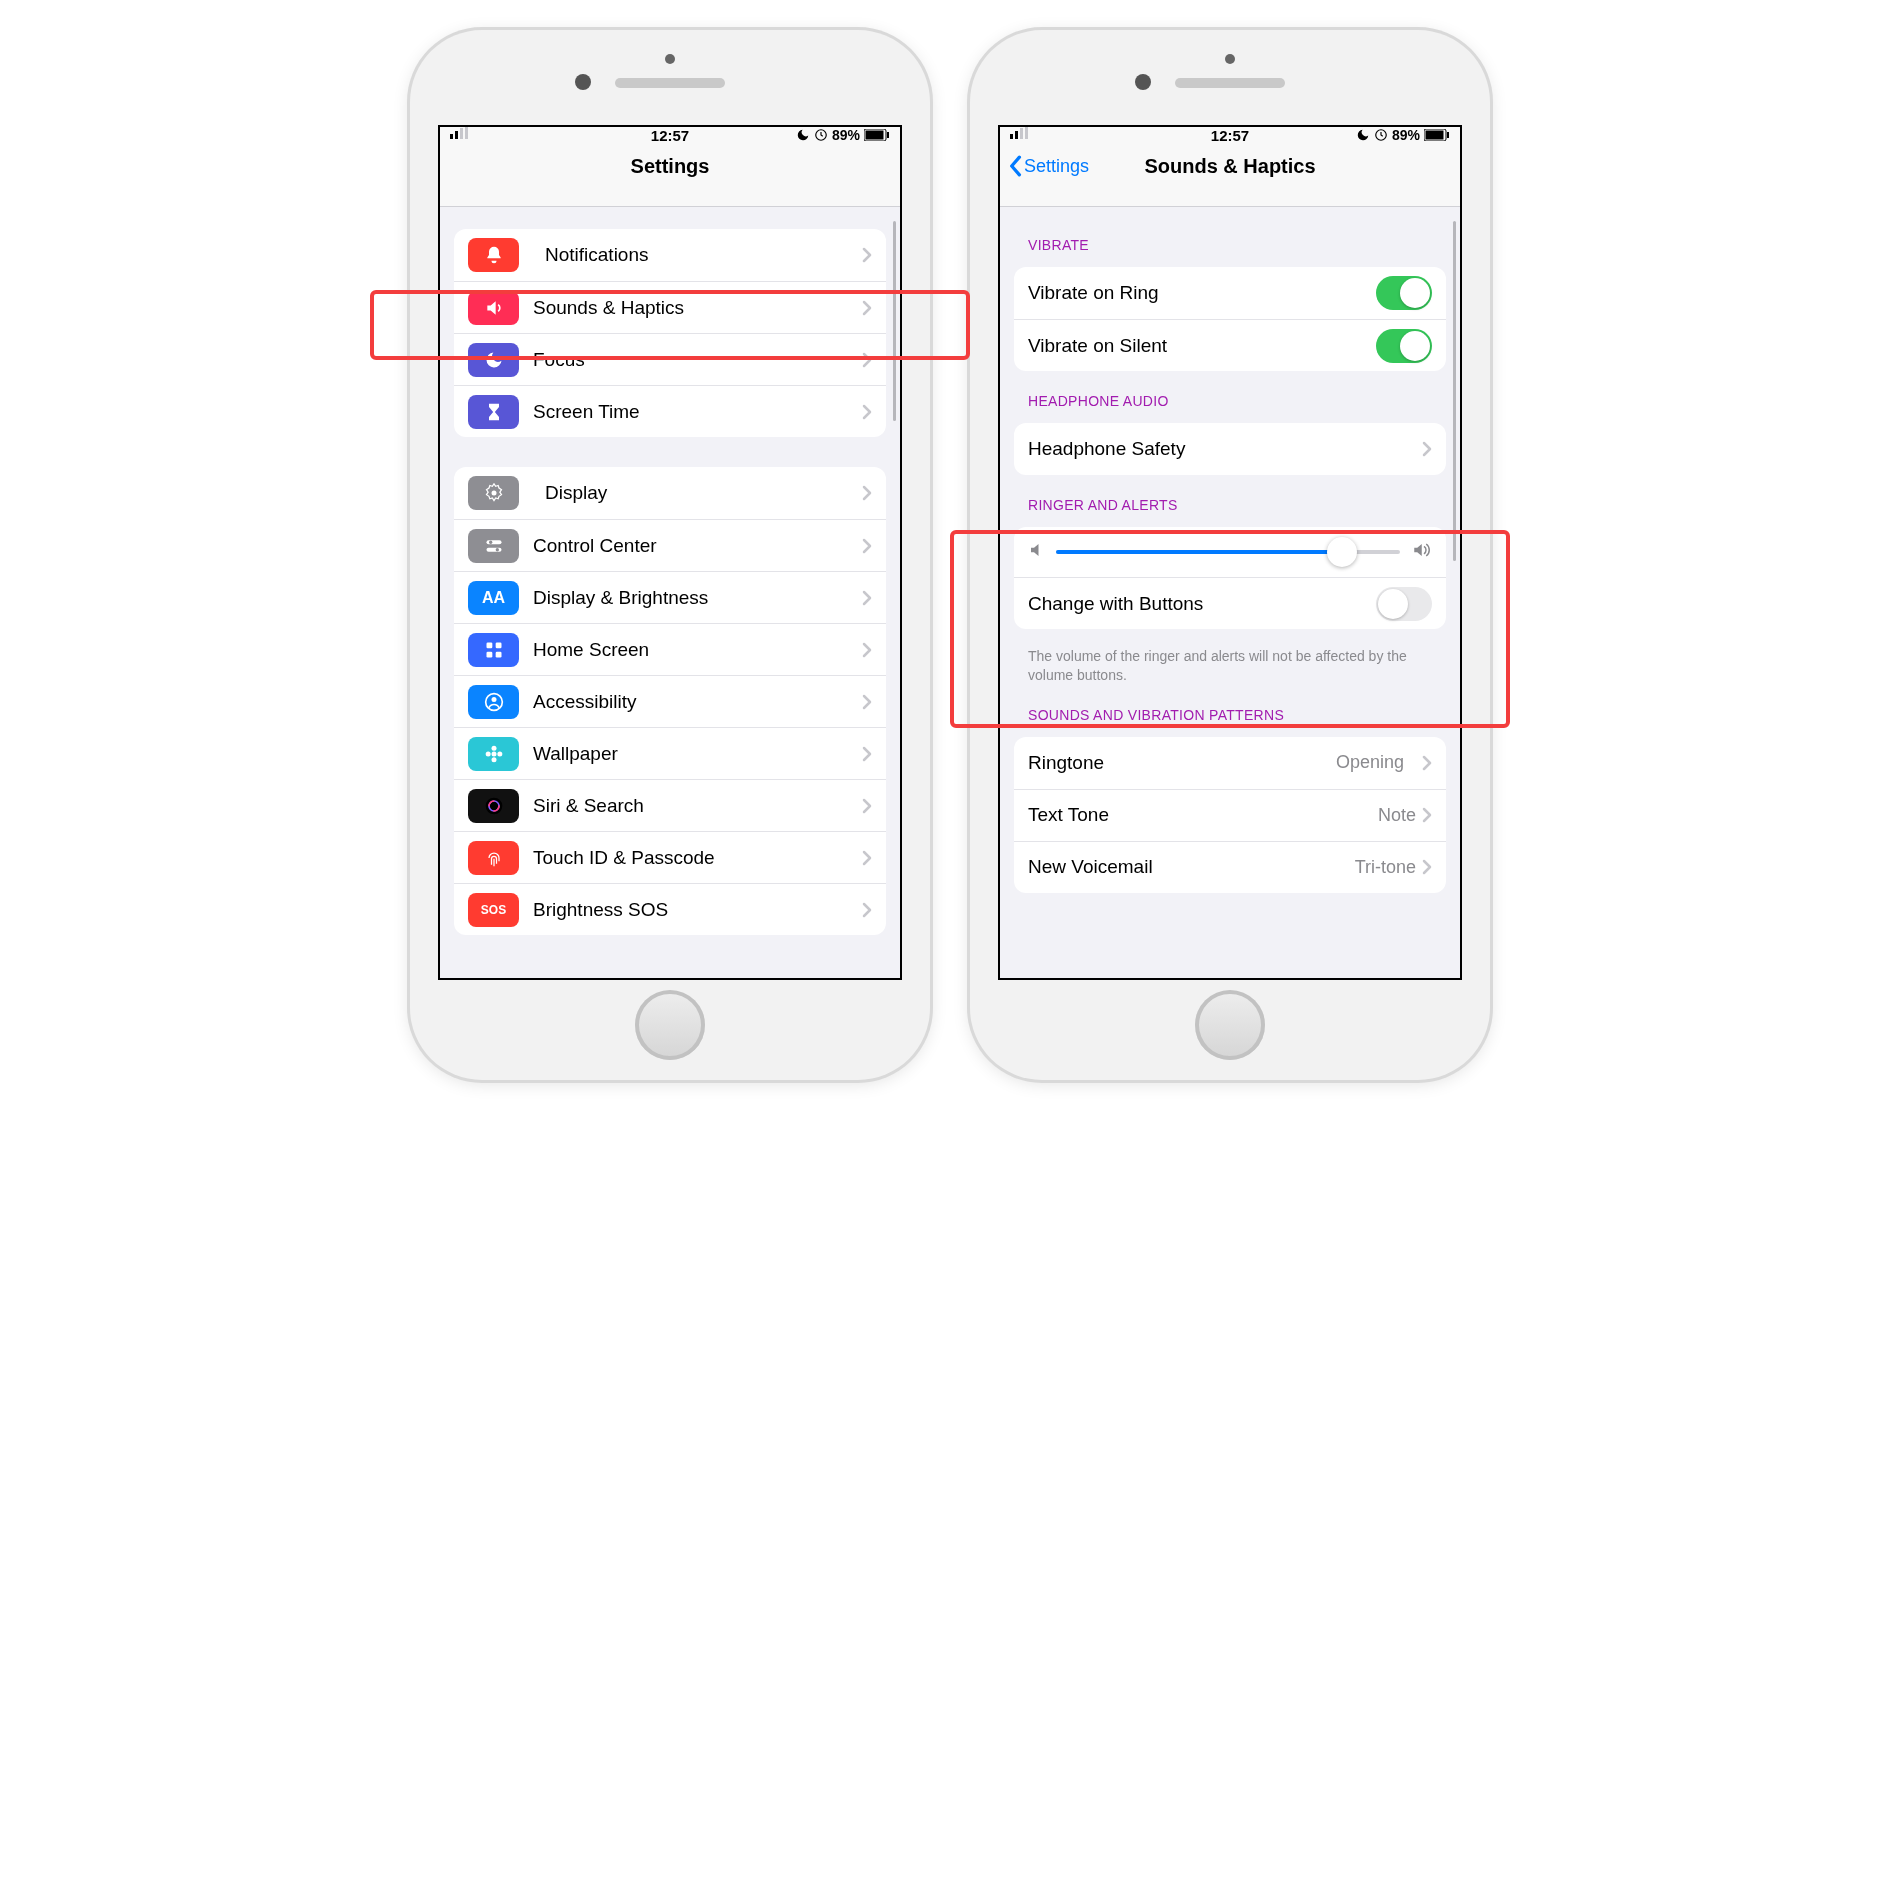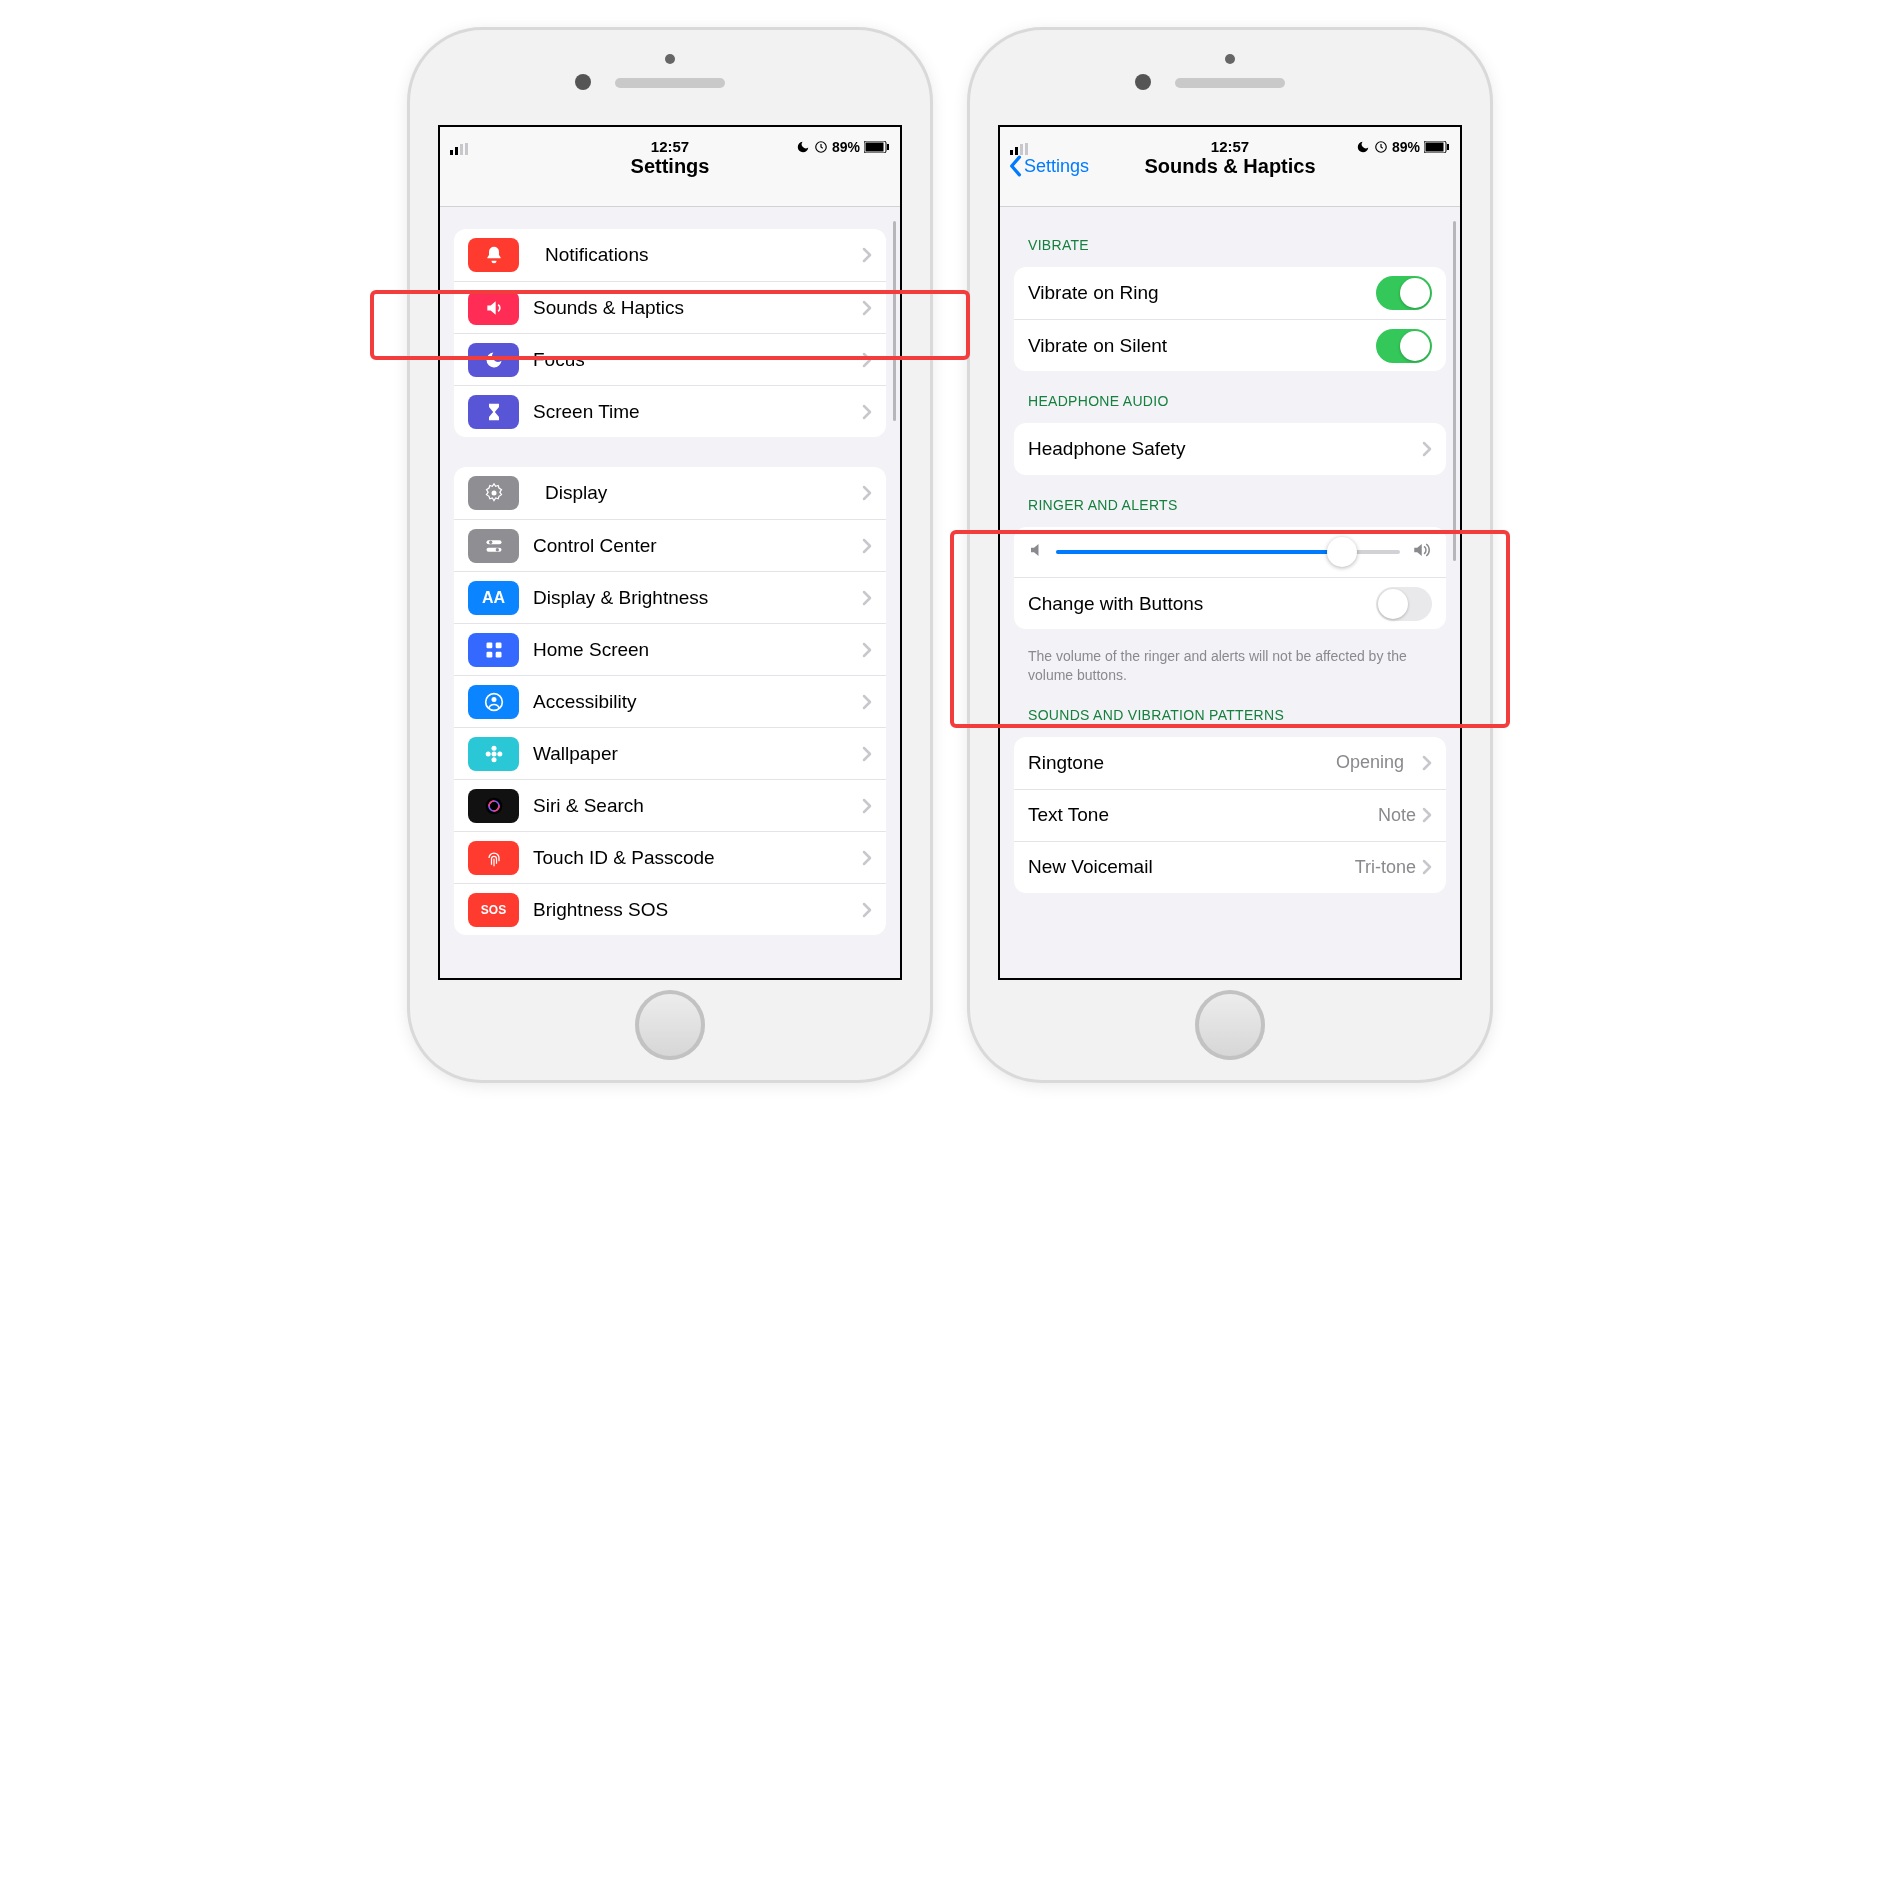--- a/index.html
+++ b/index.html
@@ -42,39 +42,39 @@
   }
   .screen {
     width:100%; height:100%;
     background:#f2f2f7;
     border:2px solid #000;
     position:relative;
     overflow:hidden;
   }
   
   .statusbar {
-    height:28px; display:flex; align-items:flex-end; justify-content:space-between;
+    height:28px; display:flex; align-items:flex-start; justify-content:space-between;
     padding:0 10px; font-size:15px; font-weight:600; background:#f8f8f8;
   }
   .statusbar .center{position:absolute; left:0; right:0; text-align:center;}
   .statusbar .right{display:flex; gap:4px; align-items:center; font-size:14px;}
   .sig svg, .right svg{display:block;}
   
   .navbar {
     height:52px; background:#f8f8f8; border-bottom:1px solid #d1d1d6;
     display:flex; justify-content:center; position:relative;
   }
   .navbar .title{font-weight:700; font-size:20px;}
   .navbar .back{position:absolute; left:8px; display:flex; align-items:center; color:#007aff; font-size:18px;}
   .navbar .back svg{margin-right:2px;}
   
   .content{height:calc(100% - 80px); overflow:hidden; padding-top:8px; position:relative;}
   .scrollhint{position:absolute; right:4px; top:14px; width:3px; height:200px; background:#b6b6bb; border-radius:2px;}
   .group{margin:14px 14px 18px 14px; background:#fff; border-radius:12px; overflow:hidden;}
-  .group-header{font-size:14px; color:#15803d; text-transform:uppercase; letter-spacing:.3px; margin:22px 28px 6px 28px;}
+  .group-header{font-size:14px; color:#a21caf; text-transform:uppercase; letter-spacing:.3px; margin:22px 28px 6px 28px;}
   .group-footer{font-size:14px; color:#8a8a8e; margin:8px 28px 0 28px; line-height:1.35;}
   .row{display:flex; align-items:center; min-height:52px; padding:0 14px; font-size:19px; border-top:1px solid #e3e3e8;}
   .row:first-child{border-top:none;gap:12px;}
   .row .label{flex:1;}
   .row .value{color:#8a8a8e; font-size:18px; margin-right:6px;}
   .chev{color:#c7c7cc;}
   .chev svg{display:block;}
   .appicon{width:51px;height:34px;border-radius:8px;display:flex;align-items:center;justify-content:center;margin-right:14px;flex-shrink:0;color:#fff;}
   
   .toggle{width:56px;height:34px;border-radius:17px;position:relative;}

